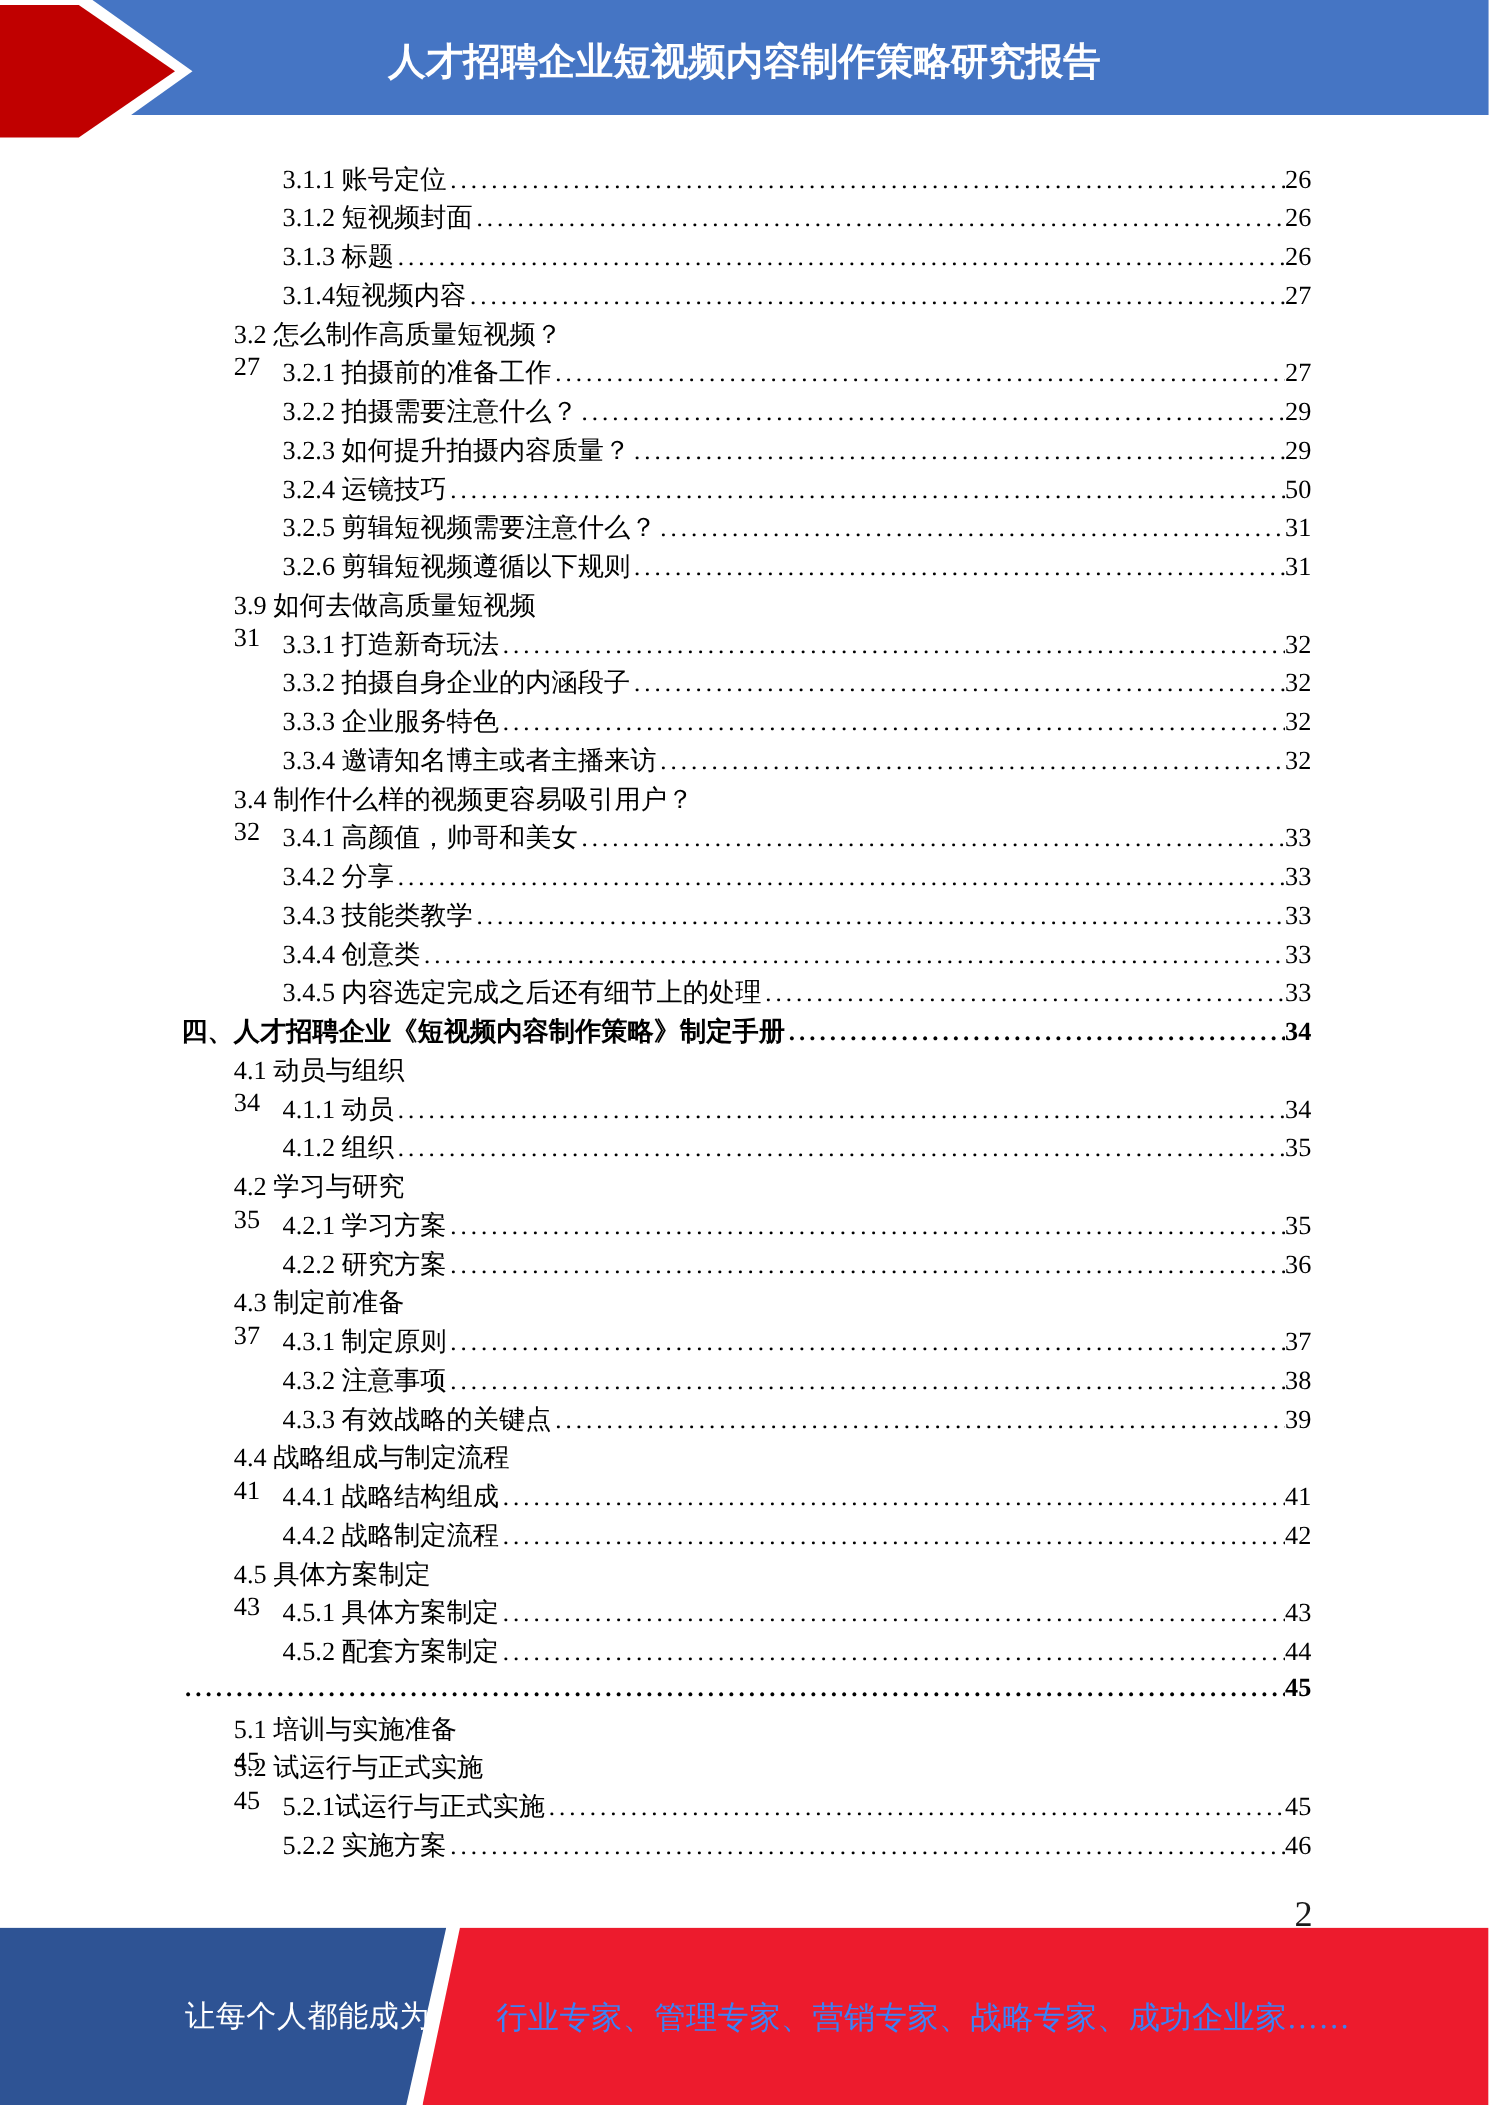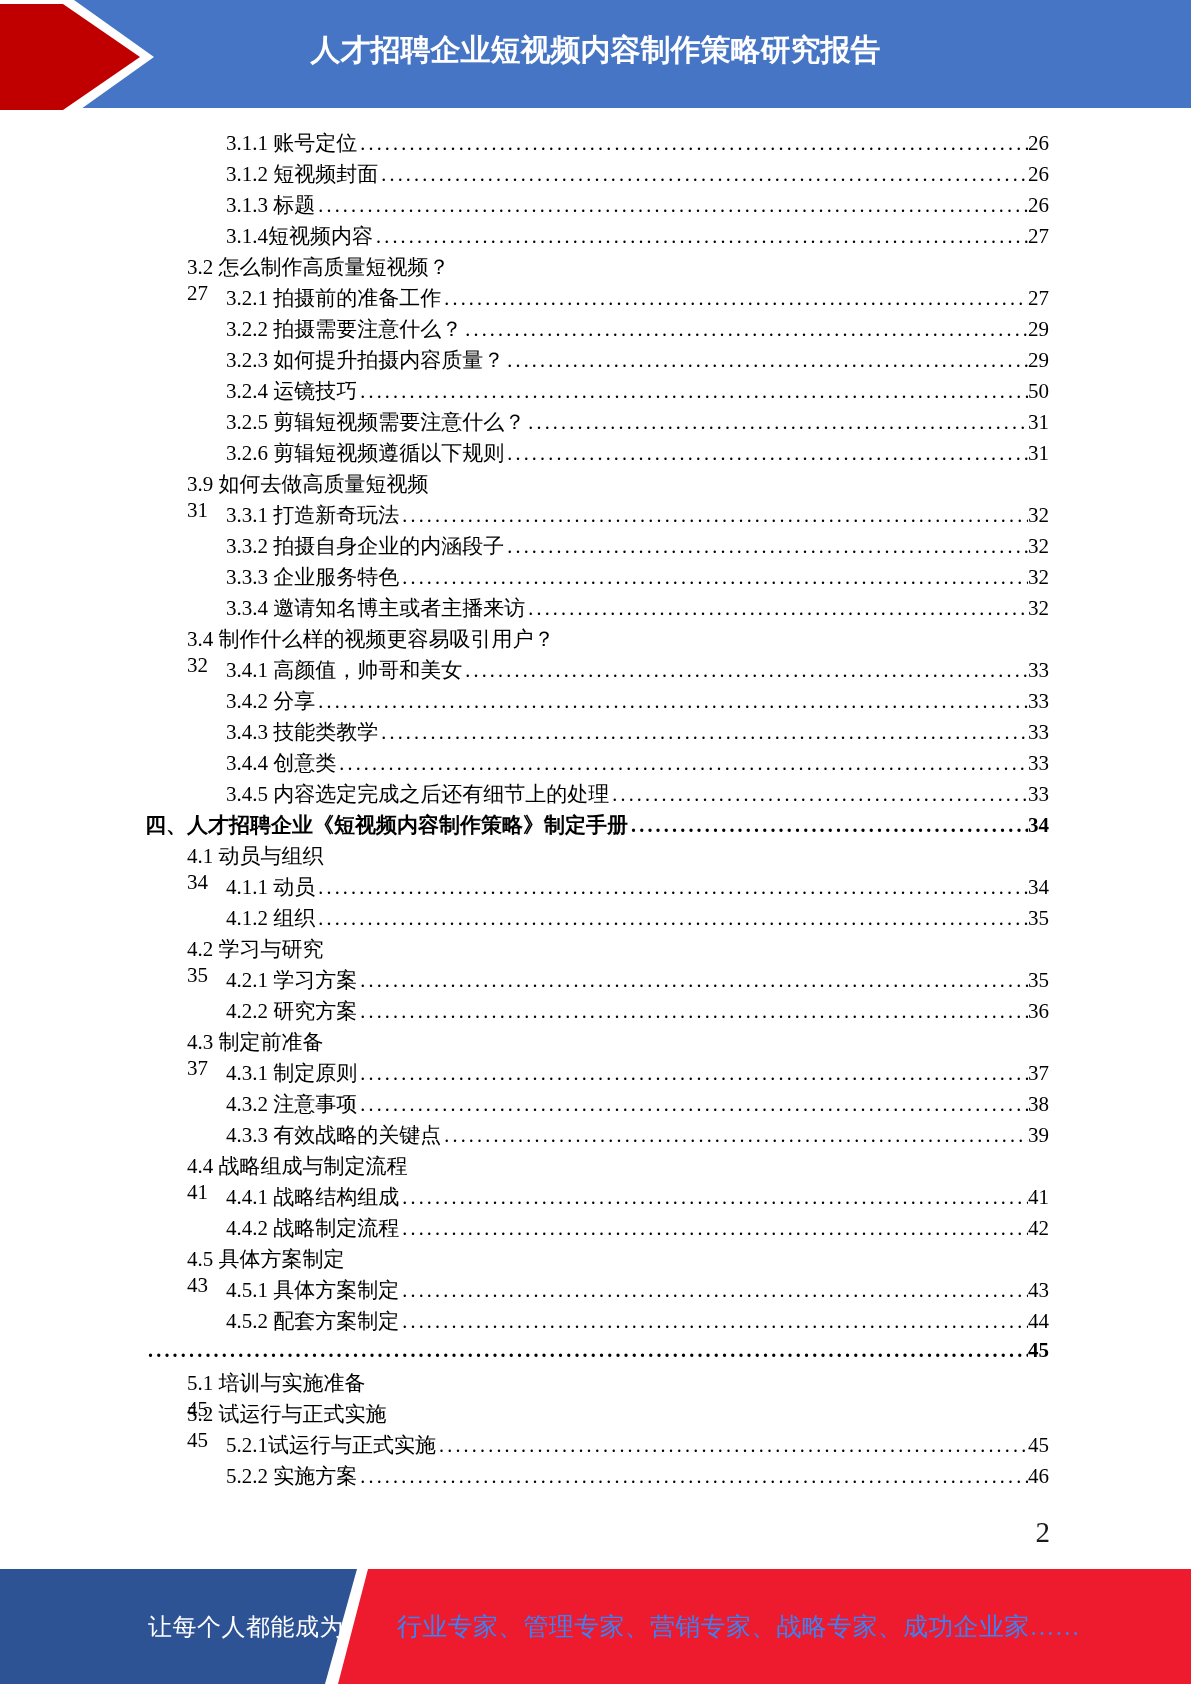--- a/index.html
+++ b/index.html
@@ -8,21 +8,21 @@
     background: #ffffff;
     font-family: "Liberation Serif", "DejaVu Serif", serif;
     color: #000000;
     position: relative;
     overflow: hidden;
   }
   .page { position: absolute; inset: 0; }
 
   
   .header {
-    position: absolute; top: 0; left: 0; right: 0; height: 108px;
+    position: absolute; top: 0; left: 0; right: 0; height: 92px;
     background: #4575C4;
   }
   .header-title {
     position: absolute; left: 0; right: 0; top: 0; height: 106px;
     line-height: 100px;
     text-align: center;
     color: #ffffff;
     font-family: "Liberation Sans", "DejaVu Sans", sans-serif;
     font-weight: bold;
     font-size: 30px;
@@ -64,21 +64,21 @@
   
   .page-number {
     position: absolute;
     top: 1516px; right: 141px;
     font-size: 29px;
     color: #1a1a1a;
   }
 
   
   .footer {
-    position: absolute; left: 0; right: 0; bottom: 0; height: 115px;
+    position: absolute; left: 0; right: 0; bottom: 0; height: 142px;
   }
   .f-blue {
     position: absolute; inset: 0;
     background: #2E5394;
     -webkit-clip-path: polygon(0 0, 357px 0, 325px 100%, 0 100%);
     clip-path: polygon(0 0, 357px 0, 325px 100%, 0 100%);
   }
   .f-red {
     position: absolute; inset: 0;
     background: #ED1B2D;

